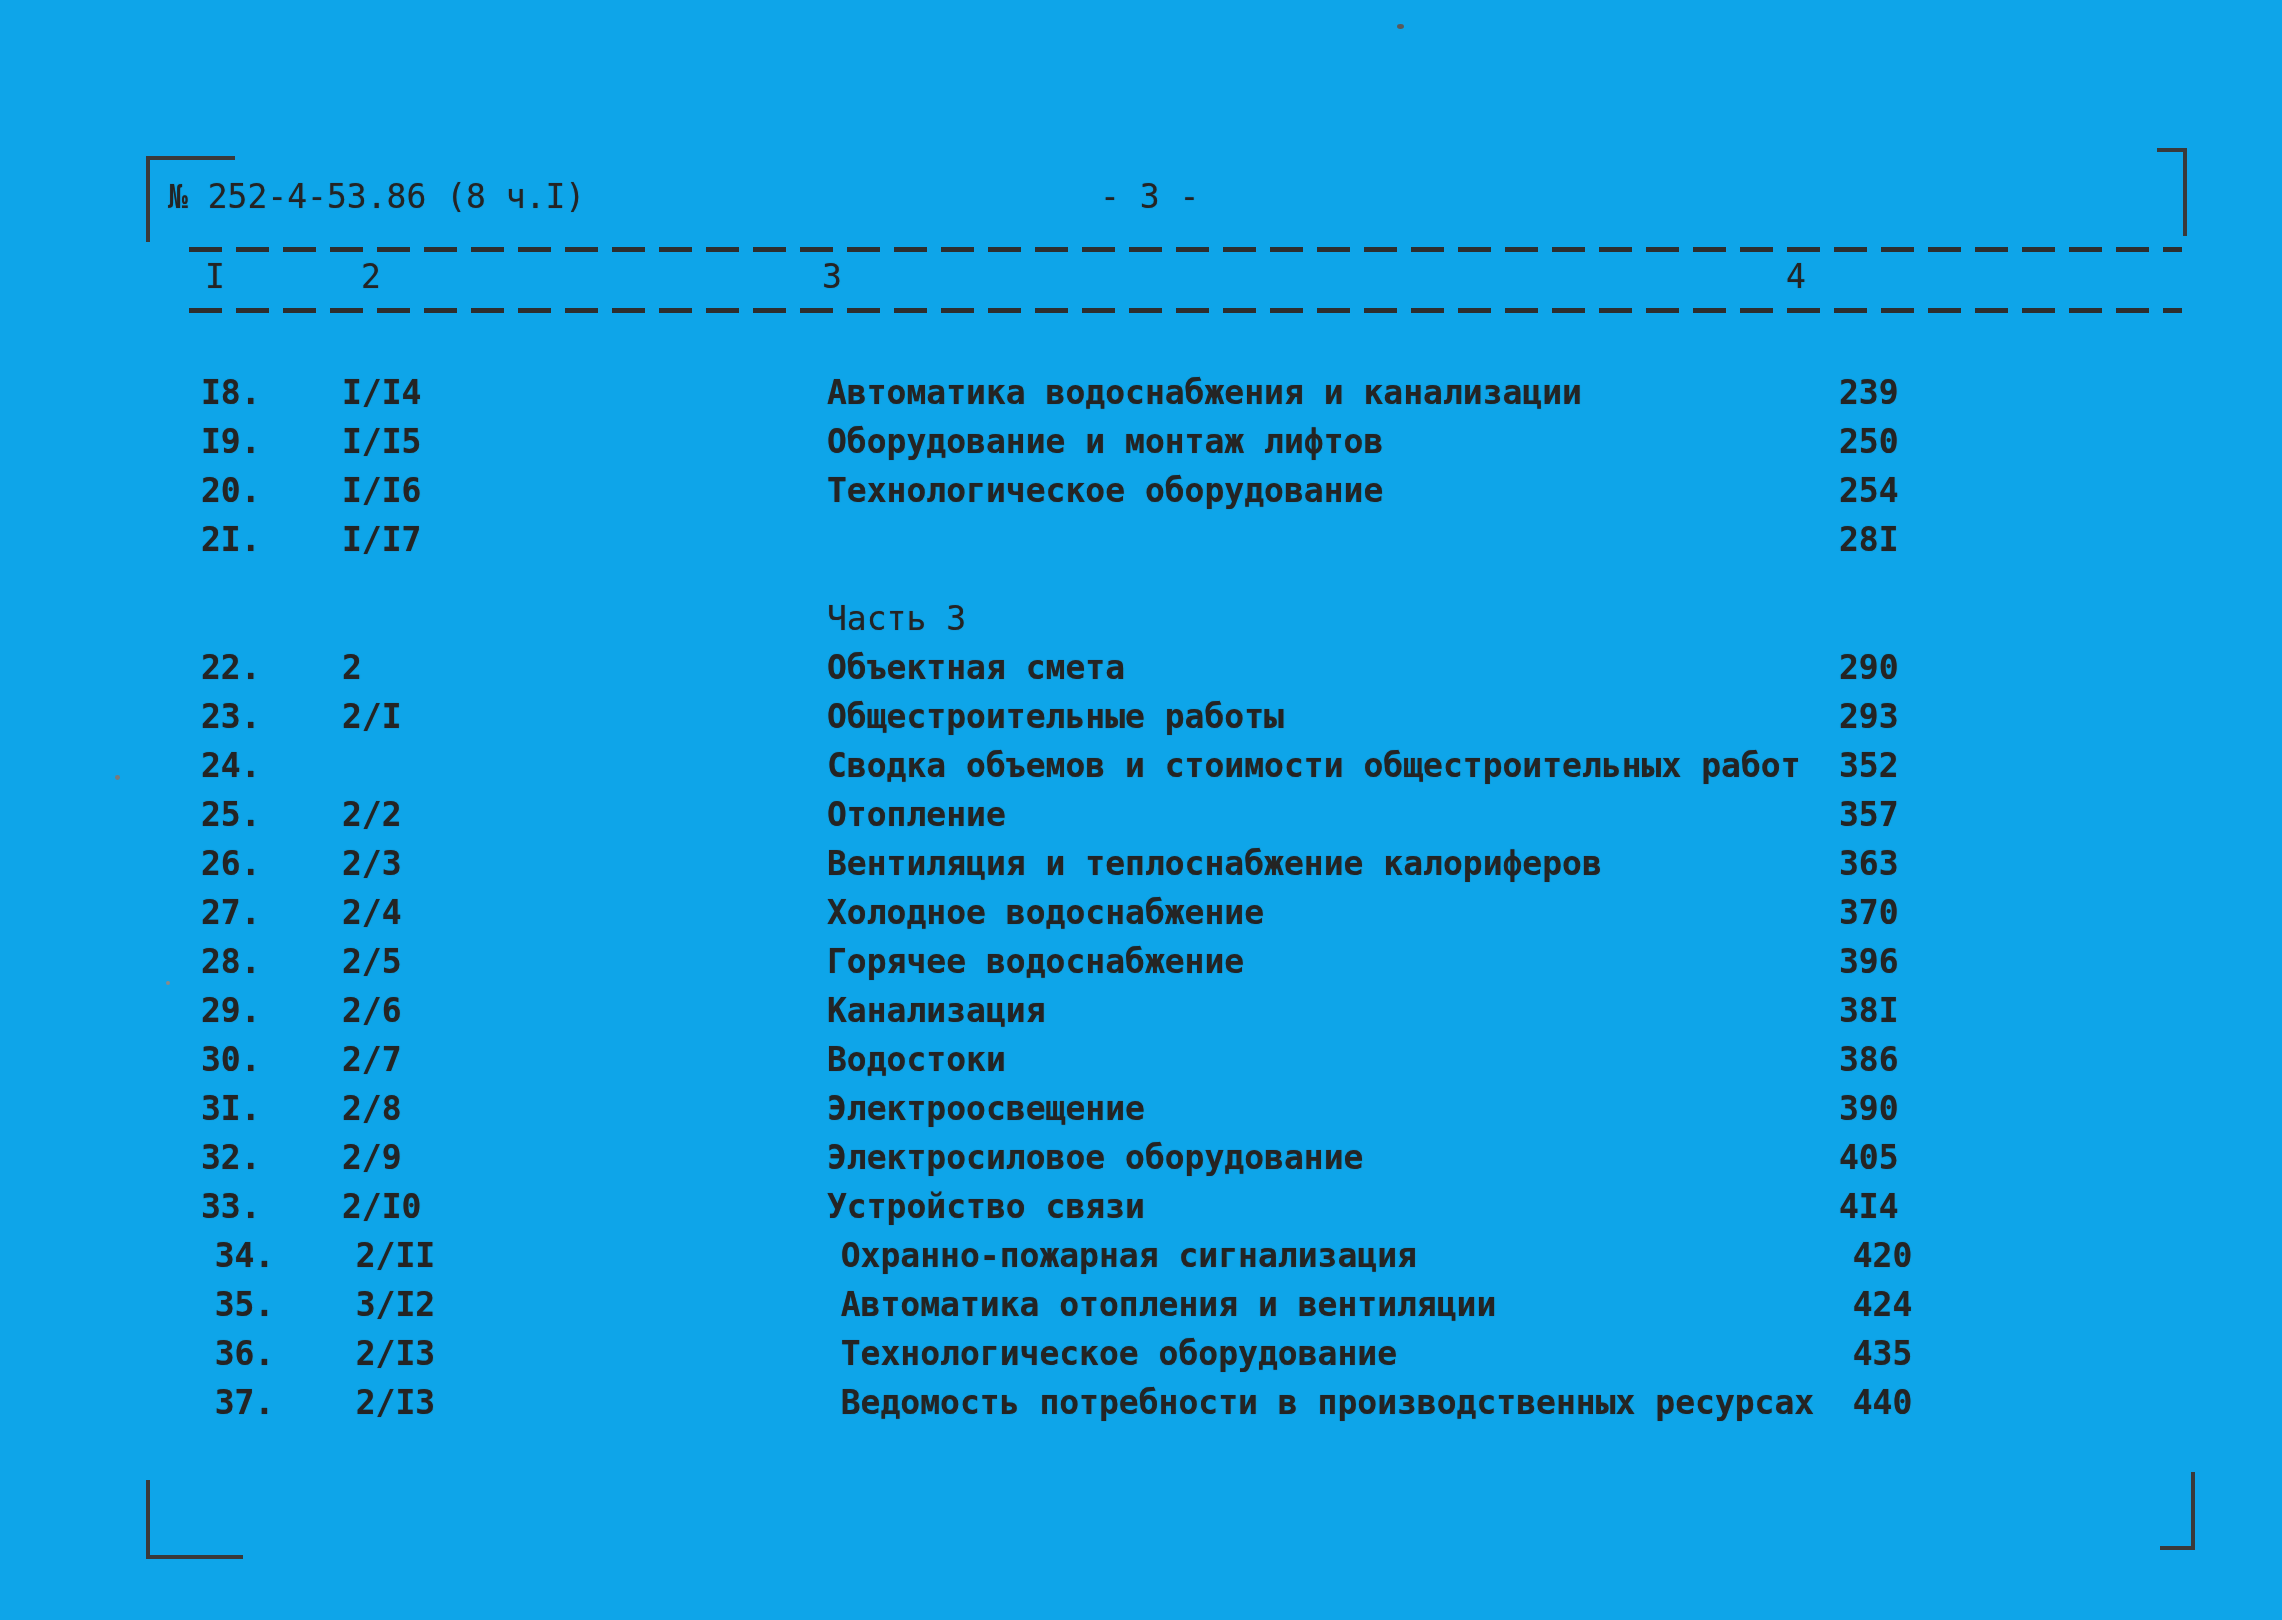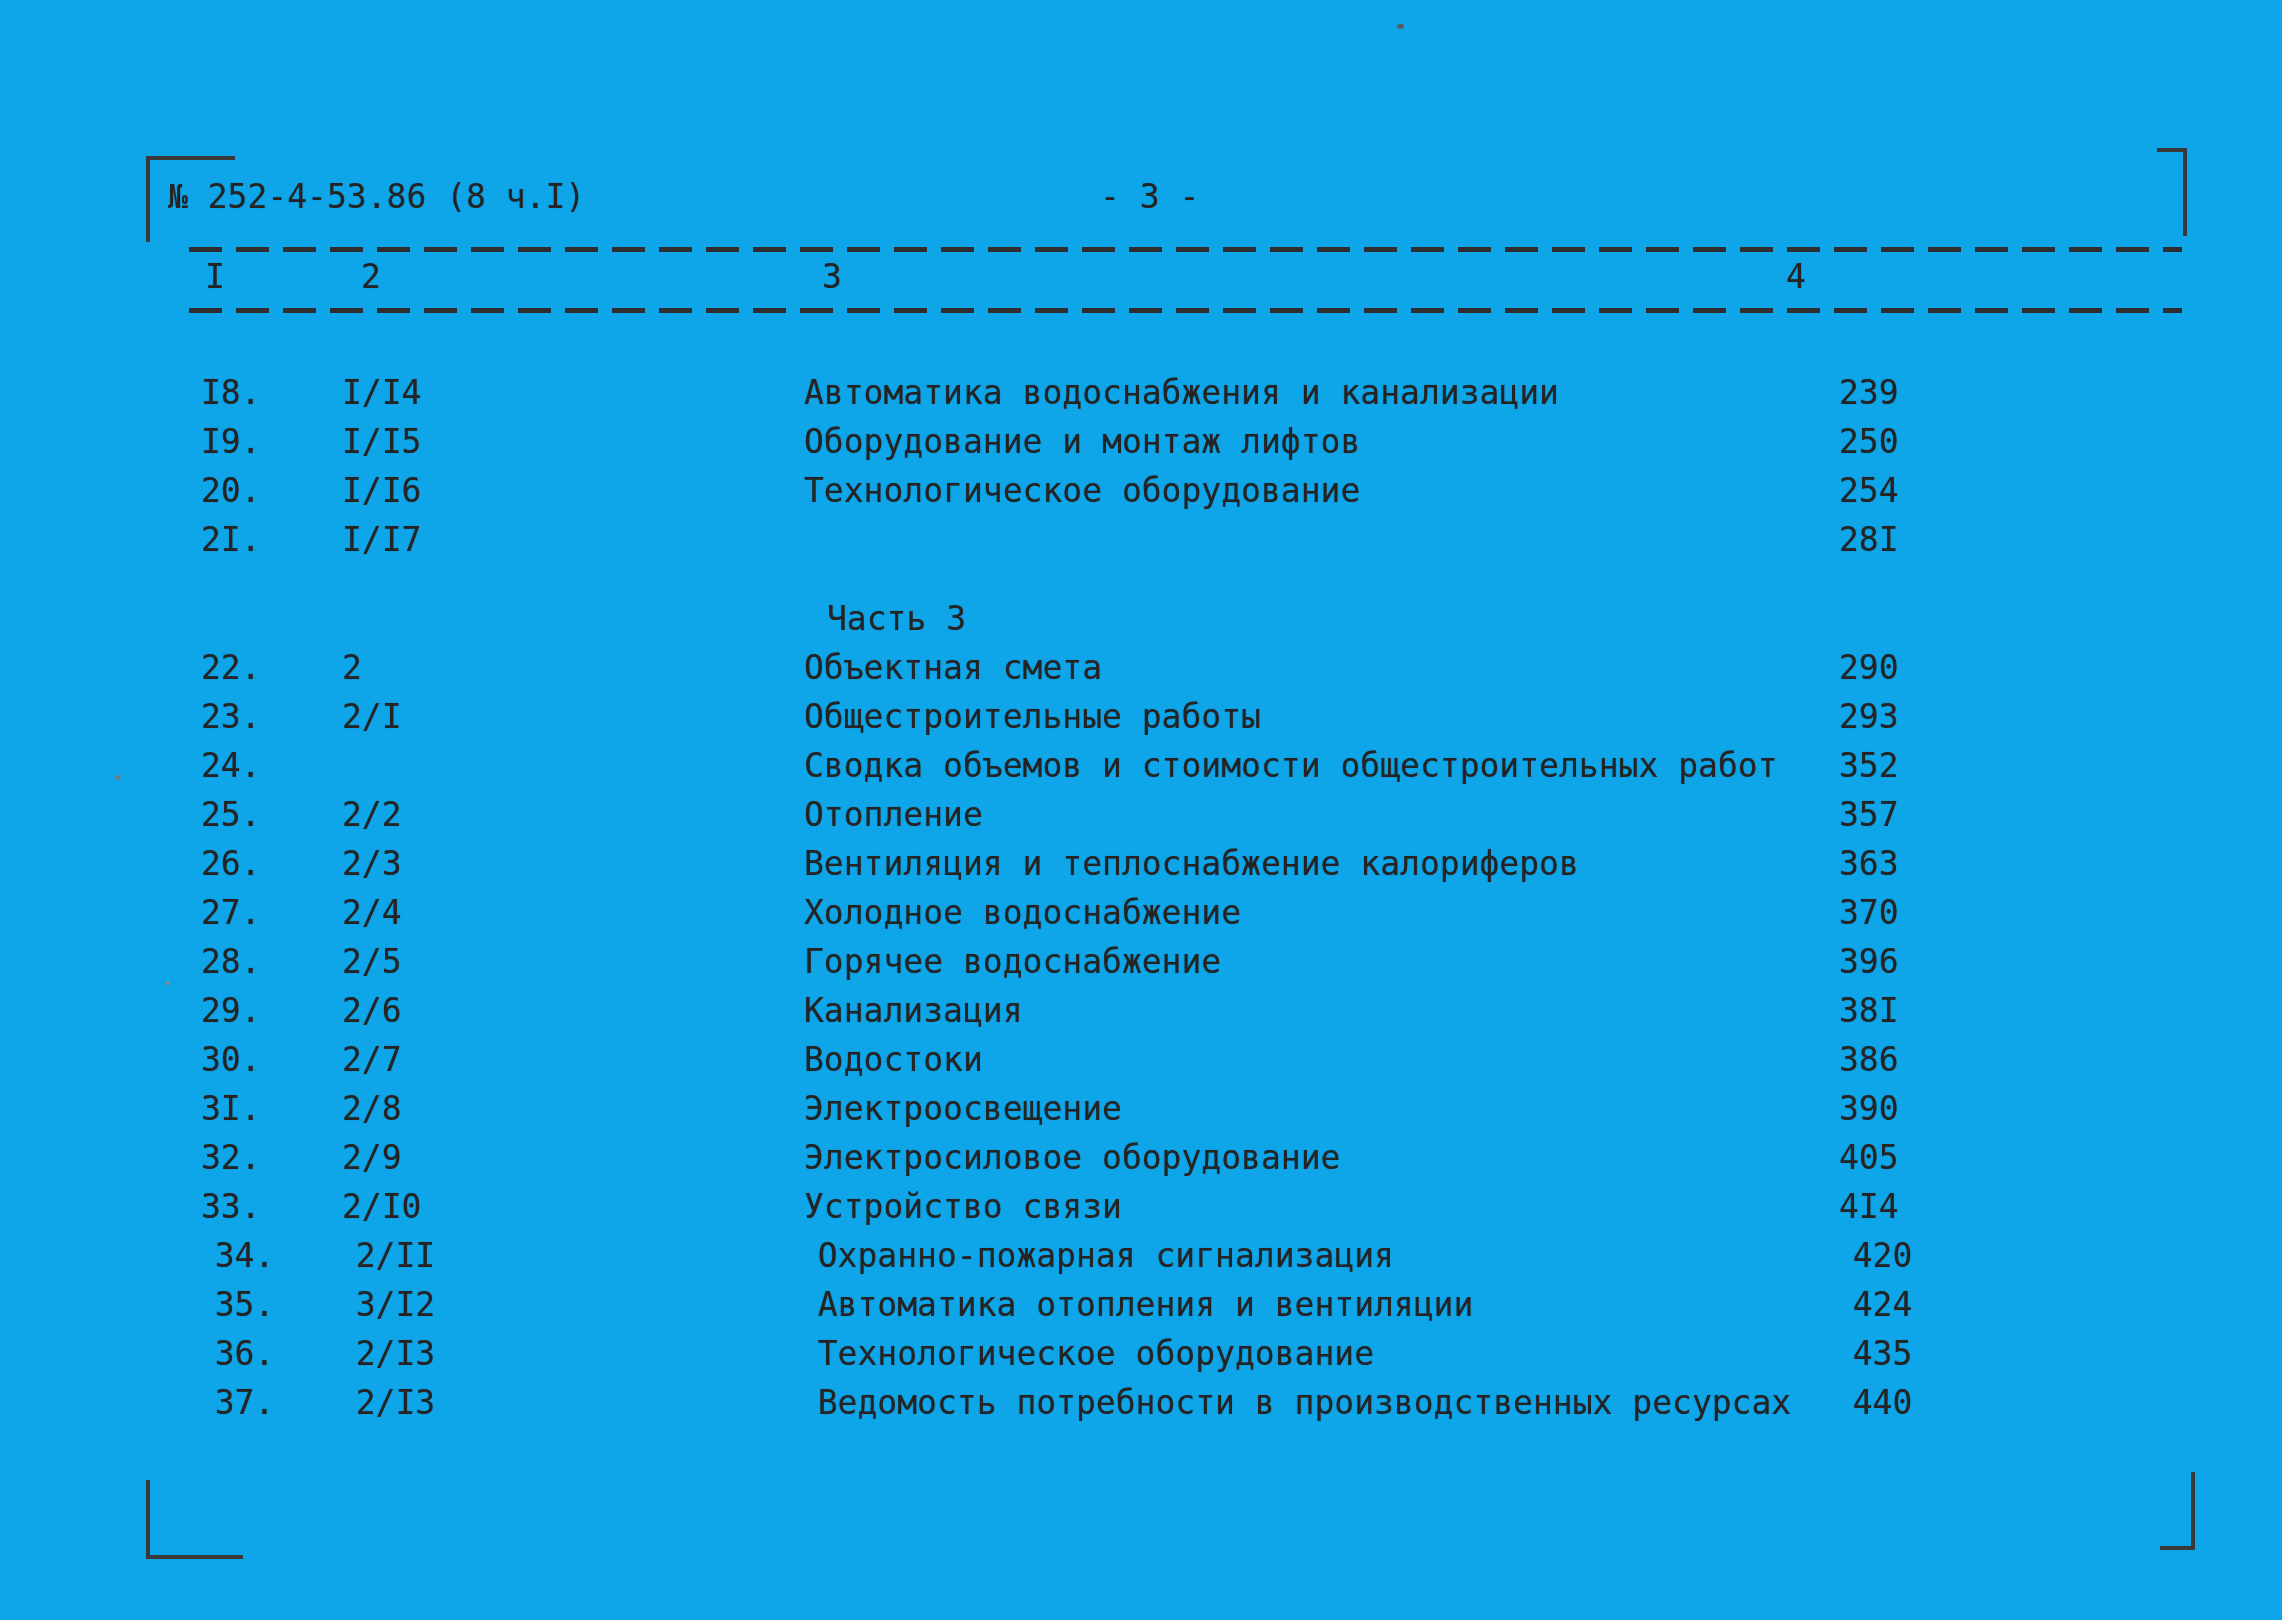--- a/index.html
+++ b/index.html
@@ -42,25 +42,25 @@
   .ch4 { left: 1786px; }
 
   
   .table-body {
     position: absolute;
     left: 0;
     top: 368px;
     width: 2282px;
     font-size: 33px;
   }
-  .row { position: relative; height: 49px; line-height: 49px; }
+  .row { position: relative; height: 49px; line-height: 49px; font-weight: bold; }
   .row span { position: absolute; top: 0; white-space: pre; }
   .c-num   { left: 201px; }
   .c-code  { left: 342px; }
-  .c-title { left: 804px; }
+  .c-title { left: 827px; }
   .c-page  { left: 1839px; }
   .section-heading {
     position: relative;
     height: 49px;
     line-height: 49px;
     margin-top: 30px;
     padding-left: 827px;
     white-space: pre;
   }
   

